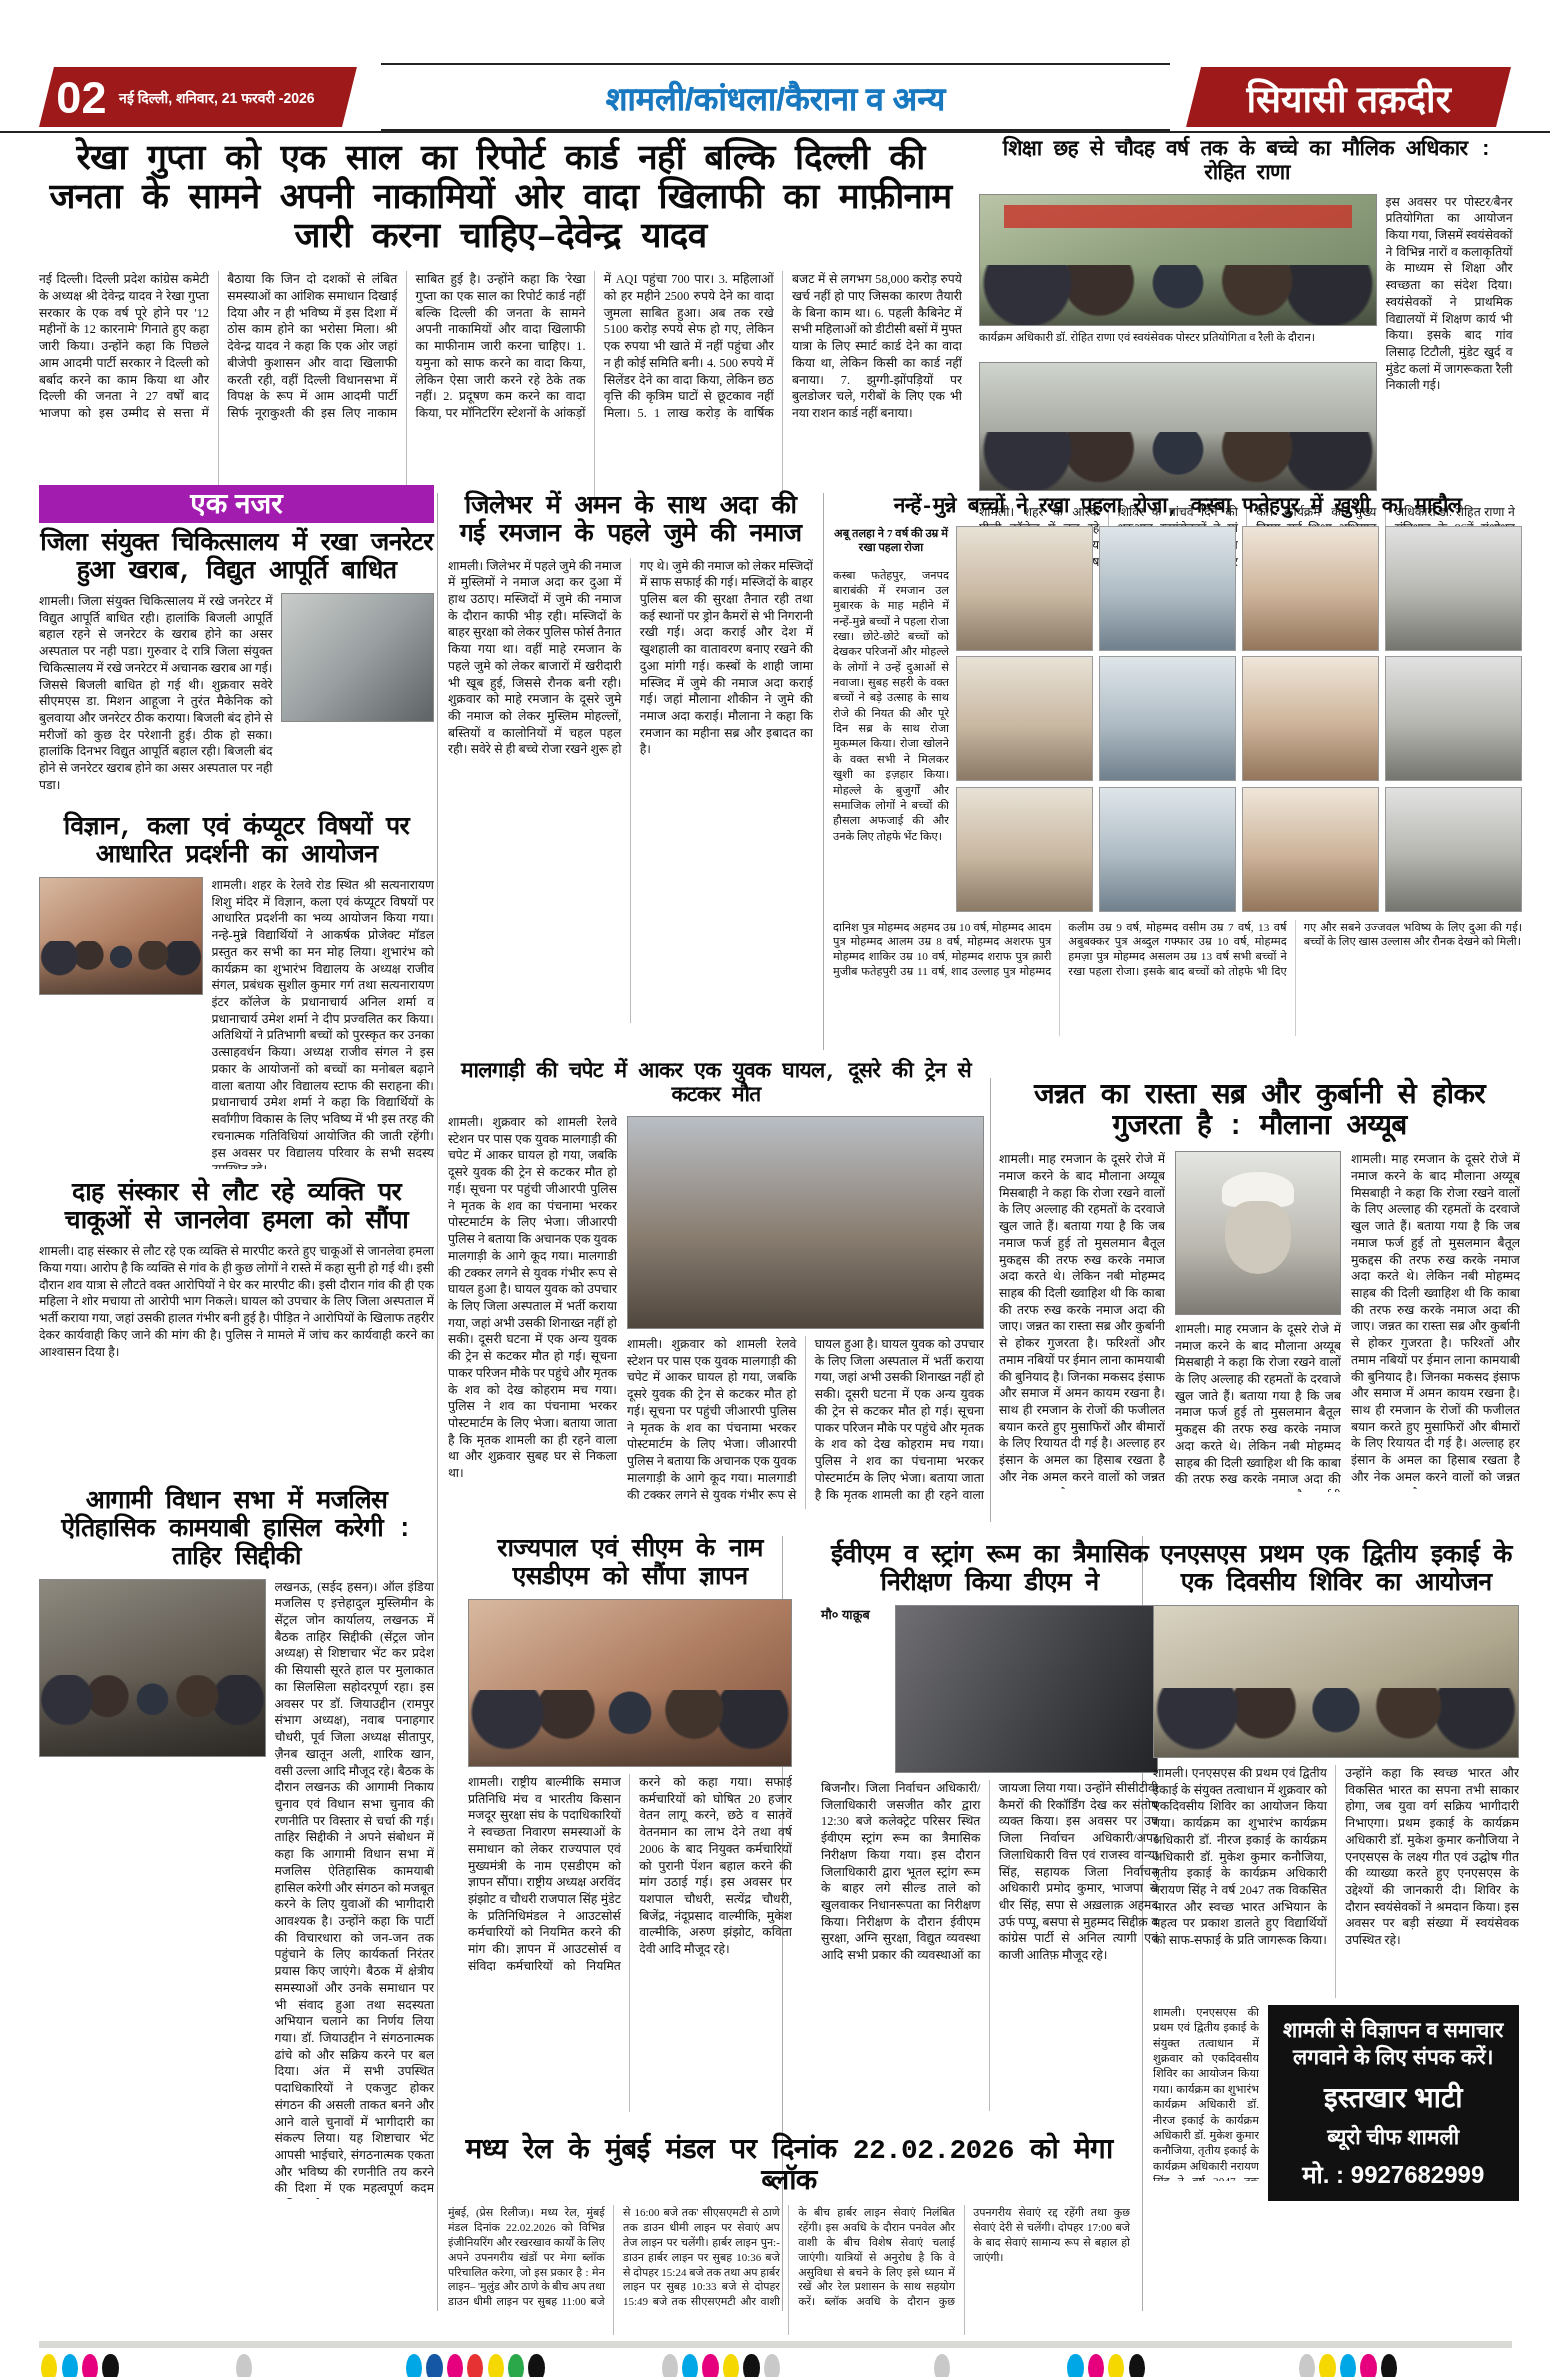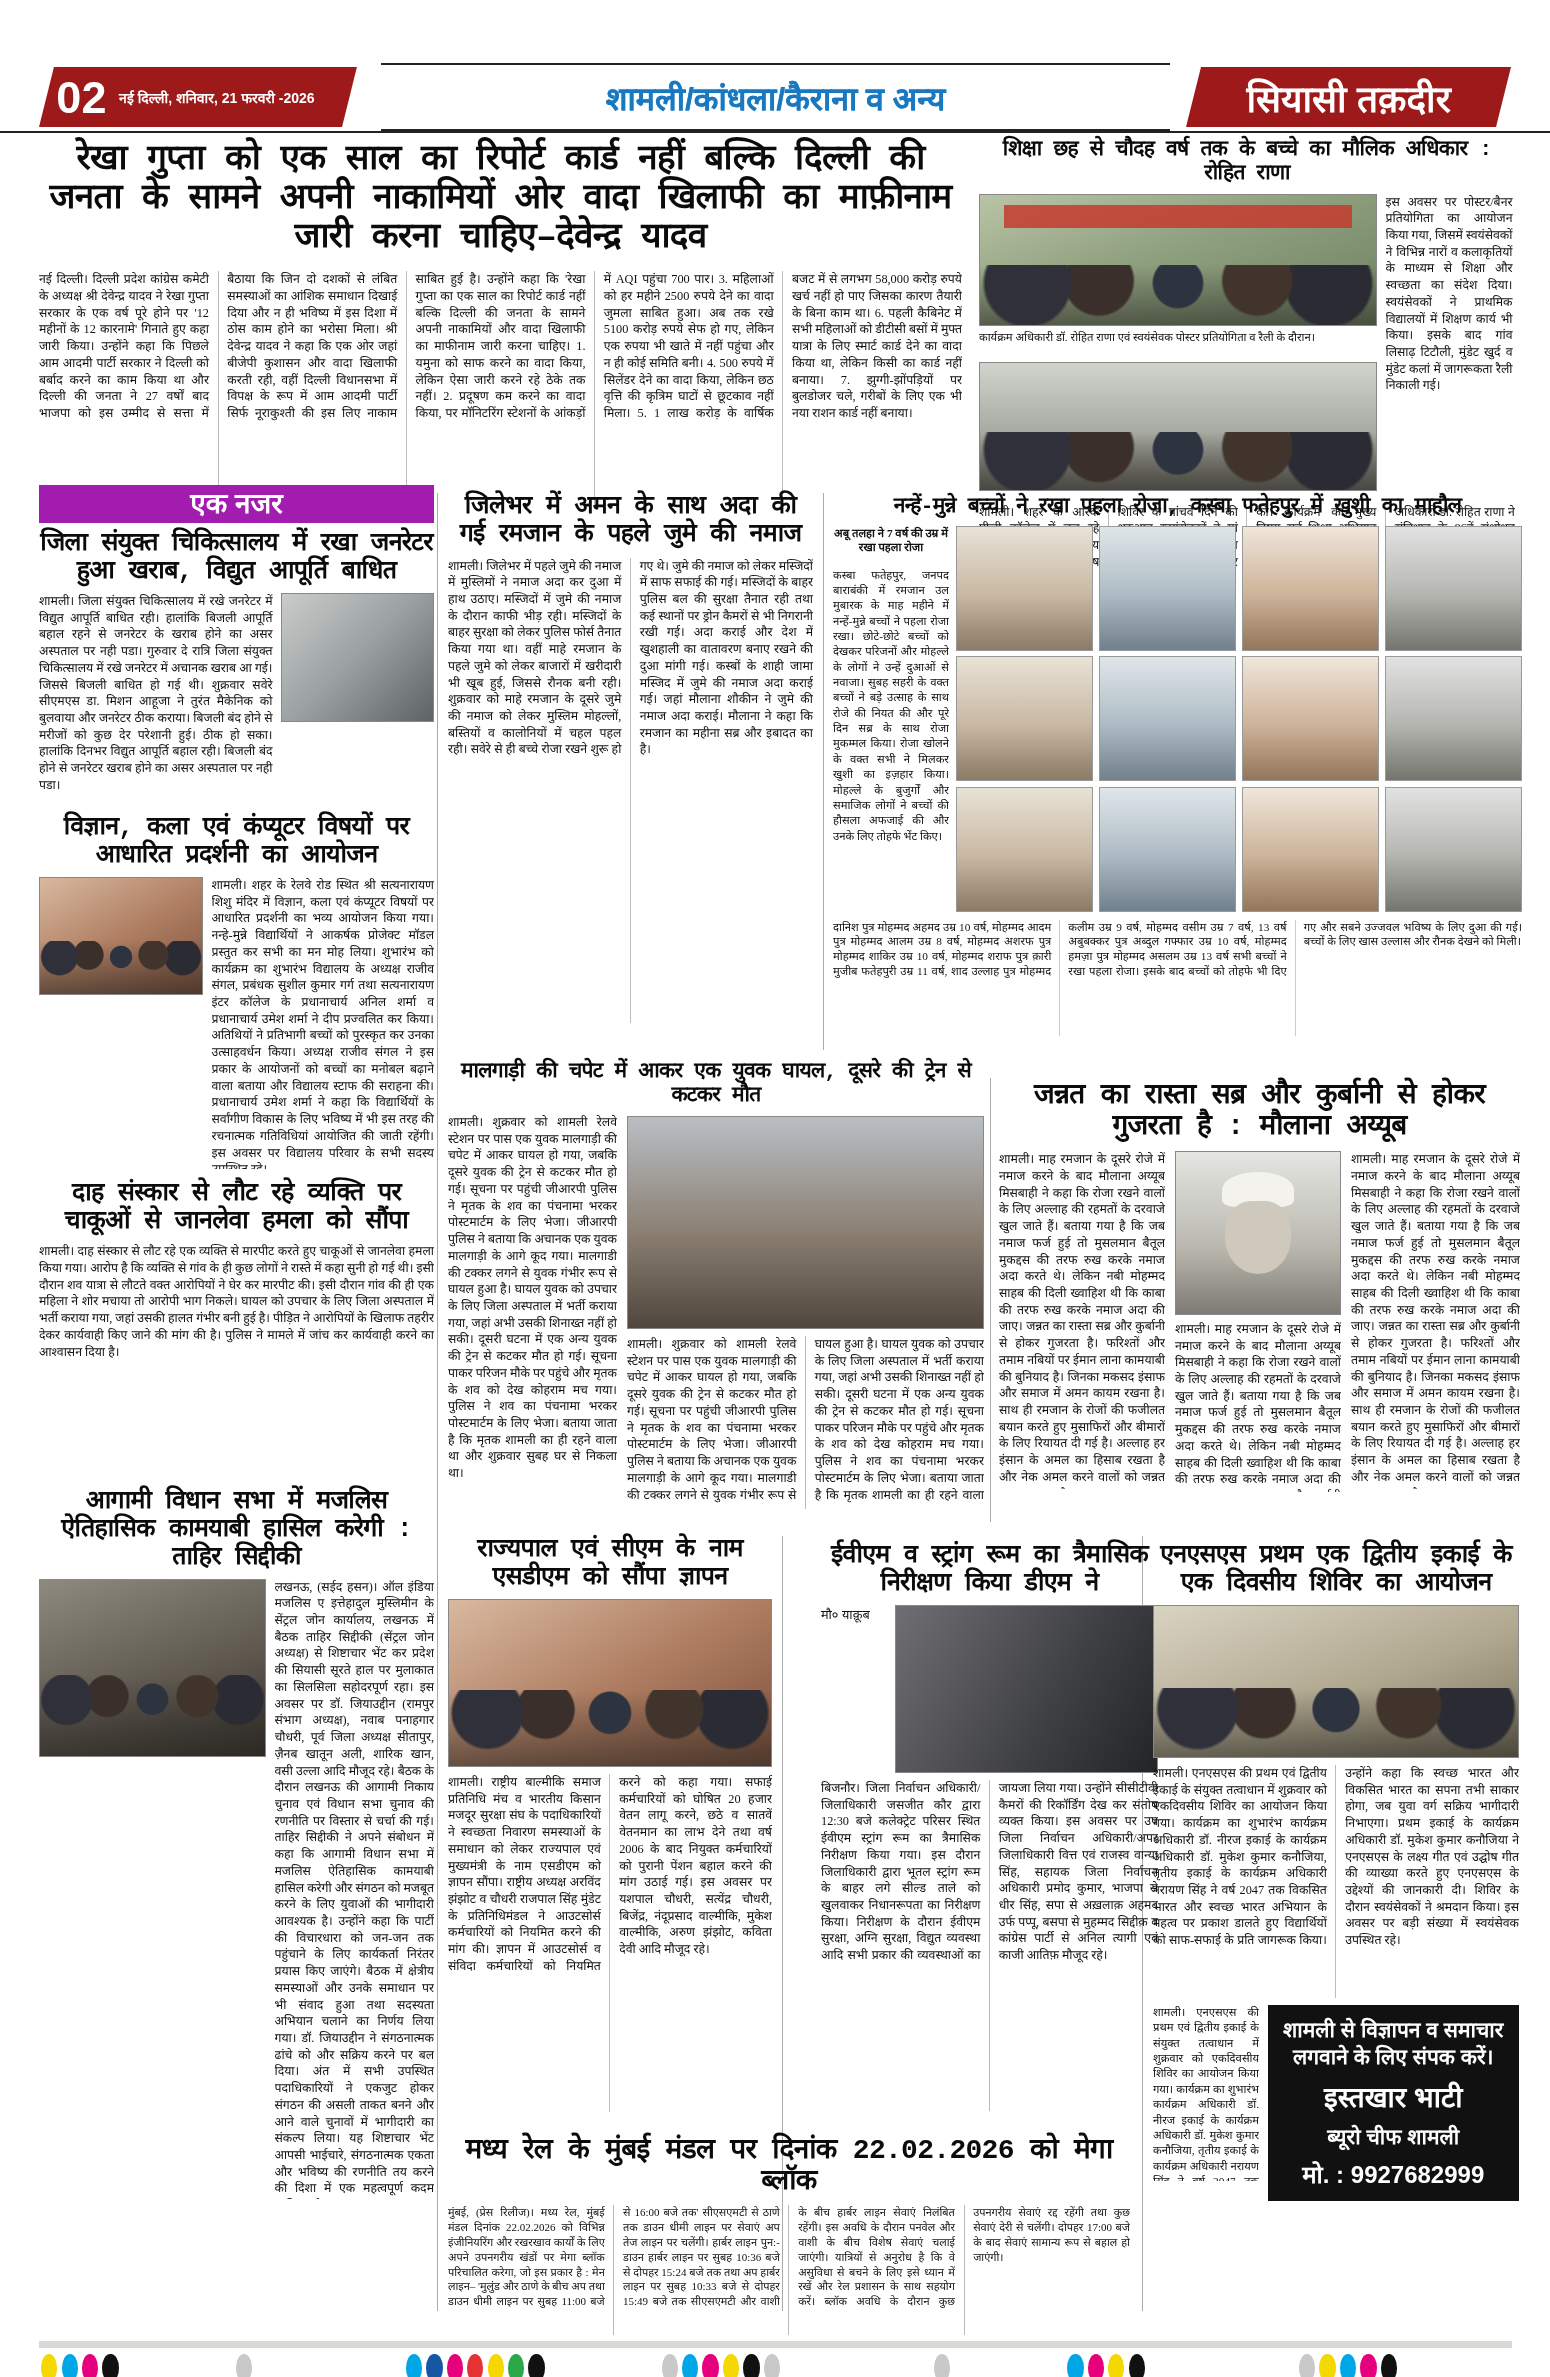--- a/index.html
+++ b/index.html
@@ -56,21 +56,21 @@
   .caption{font-size:11.3px;line-height:1.3;text-align:justify;overflow:hidden;}
   .blue-banner{background:#a21caf;color:#fff;font-family:"Liberation Sans",sans-serif;font-weight:bold;
                font-size:28px;text-align:center;line-height:1.25;}
   .vline{position:absolute;width:1.4px;background:#aaa;}
   .contact-box{background:#111;color:#fff;text-align:center;font-family:"Liberation Sans",sans-serif;
                display:flex;flex-direction:column;justify-content:center;gap:7px;padding:10px;}
   .cb-1{font-size:21px;font-weight:bold;line-height:1.3;}
   .cb-2{font-size:28px;font-weight:bold;}
   .cb-3{font-size:21px;font-weight:bold;}
   .cb-4{font-size:24px;font-weight:bold;}
-  .byline{font-family:"Liberation Sans",sans-serif;font-size:12.7px;font-weight:normal;}
+  .byline{font-family:"Liberation Sans",sans-serif;font-size:12.7px;font-weight:bold;}
   .footer-bar{position:absolute;left:39px;top:2341px;width:1473px;height:7px;background:#d9d9d6;}
   .dots-row{position:absolute;left:39px;top:2352px;width:1473px;height:32px;display:flex;align-items:center;}
   .dot{display:inline-block;border-radius:50%;}
   .gap{display:inline-block;height:0.7px;}
 </style>
 </head>
 <body>
 
 <div id="page">
 
@@ -199,21 +199,21 @@
         <div class="photo ph-portrait" style="height:162px;">
           <div style="position:absolute;left:28%;top:12%;width:44%;height:22%;background:#f4f2ec;border-radius:50% 50% 20% 20%;"></div>
           <div style="position:absolute;left:30%;top:30%;width:40%;height:45%;background:#cfc9bd;border-radius:40% 40% 50% 50%;"></div>
         </div>
         <div class="body-txt" style="margin-top:5.6px;height:171px;">शामली। माह रमजान के दूसरे रोजे में नमाज करने के बाद मौलाना अय्यूब मिसबाही ने कहा कि रोजा रखने वालों के लिए अल्लाह की रहमतों के दरवाजे खुल जाते हैं। बताया गया है कि जब नमाज फर्ज हुई तो मुसलमान बैतूल मुकद्दस की तरफ रुख करके नमाज अदा करते थे। लेकिन नबी मोहम्मद साहब की दिली ख्वाहिश थी कि काबा की तरफ रुख करके नमाज अदा की जाए। जन्नत का रास्ता सब्र और कुर्बानी से होकर गुजरता है। फरिश्तों और तमाम नबियों पर ईमान लाना कामयाबी की बुनियाद है। जिनका मकसद इंसाफ और समाज में अमन कायम रखना है। साथ ही रमजान के रोजों की फजीलत बयान करते हुए मुसाफिरों और बीमारों के लिए रियायत दी गई है। अल्लाह हर इंसान के अमल का हिसाब रखता है और नेक अमल करने वालों को जन्नत अता फरमाता है।</div>
       </div>
       <div class="body-txt" style="flex:1;height:338px;">शामली। माह रमजान के दूसरे रोजे में नमाज करने के बाद मौलाना अय्यूब मिसबाही ने कहा कि रोजा रखने वालों के लिए अल्लाह की रहमतों के दरवाजे खुल जाते हैं। बताया गया है कि जब नमाज फर्ज हुई तो मुसलमान बैतूल मुकद्दस की तरफ रुख करके नमाज अदा करते थे। लेकिन नबी मोहम्मद साहब की दिली ख्वाहिश थी कि काबा की तरफ रुख करके नमाज अदा की जाए। जन्नत का रास्ता सब्र और कुर्बानी से होकर गुजरता है। फरिश्तों और तमाम नबियों पर ईमान लाना कामयाबी की बुनियाद है। जिनका मकसद इंसाफ और समाज में अमन कायम रखना है। साथ ही रमजान के रोजों की फजीलत बयान करते हुए मुसाफिरों और बीमारों के लिए रियायत दी गई है। अल्लाह हर इंसान के अमल का हिसाब रखता है और नेक अमल करने वालों को जन्नत अता फरमाता है।</div>
     </div>
   </div>
 
-  <div style="position:absolute;left:448px;top:1536px;width:324px;">
+  <div style="position:absolute;left:468px;top:1536px;width:324px;">
     <div class="headline h-md">राज्यपाल एवं सीएम के नाम एसडीएम को सौंपा ज्ञापन</div>
     <div class="photo ph-event" style="height:166px;margin-top:7px;">
       <div class="people-row"></div>
     </div>
     <div class="body-txt cols-2" style="margin-top:7px;height:338px;">शामली। राष्ट्रीय बाल्मीकि समाज प्रतिनिधि मंच व भारतीय किसान मजदूर सुरक्षा संघ के पदाधिकारियों ने स्वच्छता निवारण समस्याओं के समाधान को लेकर राज्यपाल एवं मुख्यमंत्री के नाम एसडीएम को ज्ञापन सौंपा। राष्ट्रीय अध्यक्ष अरविंद झंझोट व चौधरी राजपाल सिंह मुंडेट के प्रतिनिधिमंडल ने आउटसोर्स कर्मचारियों को नियमित करने की मांग की। ज्ञापन में आउटसोर्स व संविदा कर्मचारियों को नियमित करने को कहा गया। सफाई कर्मचारियों को घोषित 20 हजार वेतन लागू करने, छठे व सातवें वेतनमान का लाभ देने तथा वर्ष 2006 के बाद नियुक्त कर्मचारियों को पुरानी पेंशन बहाल करने की मांग उठाई गई। इस अवसर पर यशपाल चौधरी, सत्येंद्र चौधरी, बिजेंद्र, नंदूप्रसाद वाल्मीकि, मुकेश वाल्मीकि, अरुण झंझोट, कविता देवी आदि मौजूद रहे।</div>
   </div>
 
   <div style="position:absolute;left:793px;top:1542px;width:337px;margin-left:28px;">
     <div class="headline h-md">ईवीएम व स्ट्रांग रूम का त्रैमासिक निरीक्षण किया डीएम ने</div>
     <div style="display:flex;gap:7px;margin-top:7px;align-items:flex-start;">

